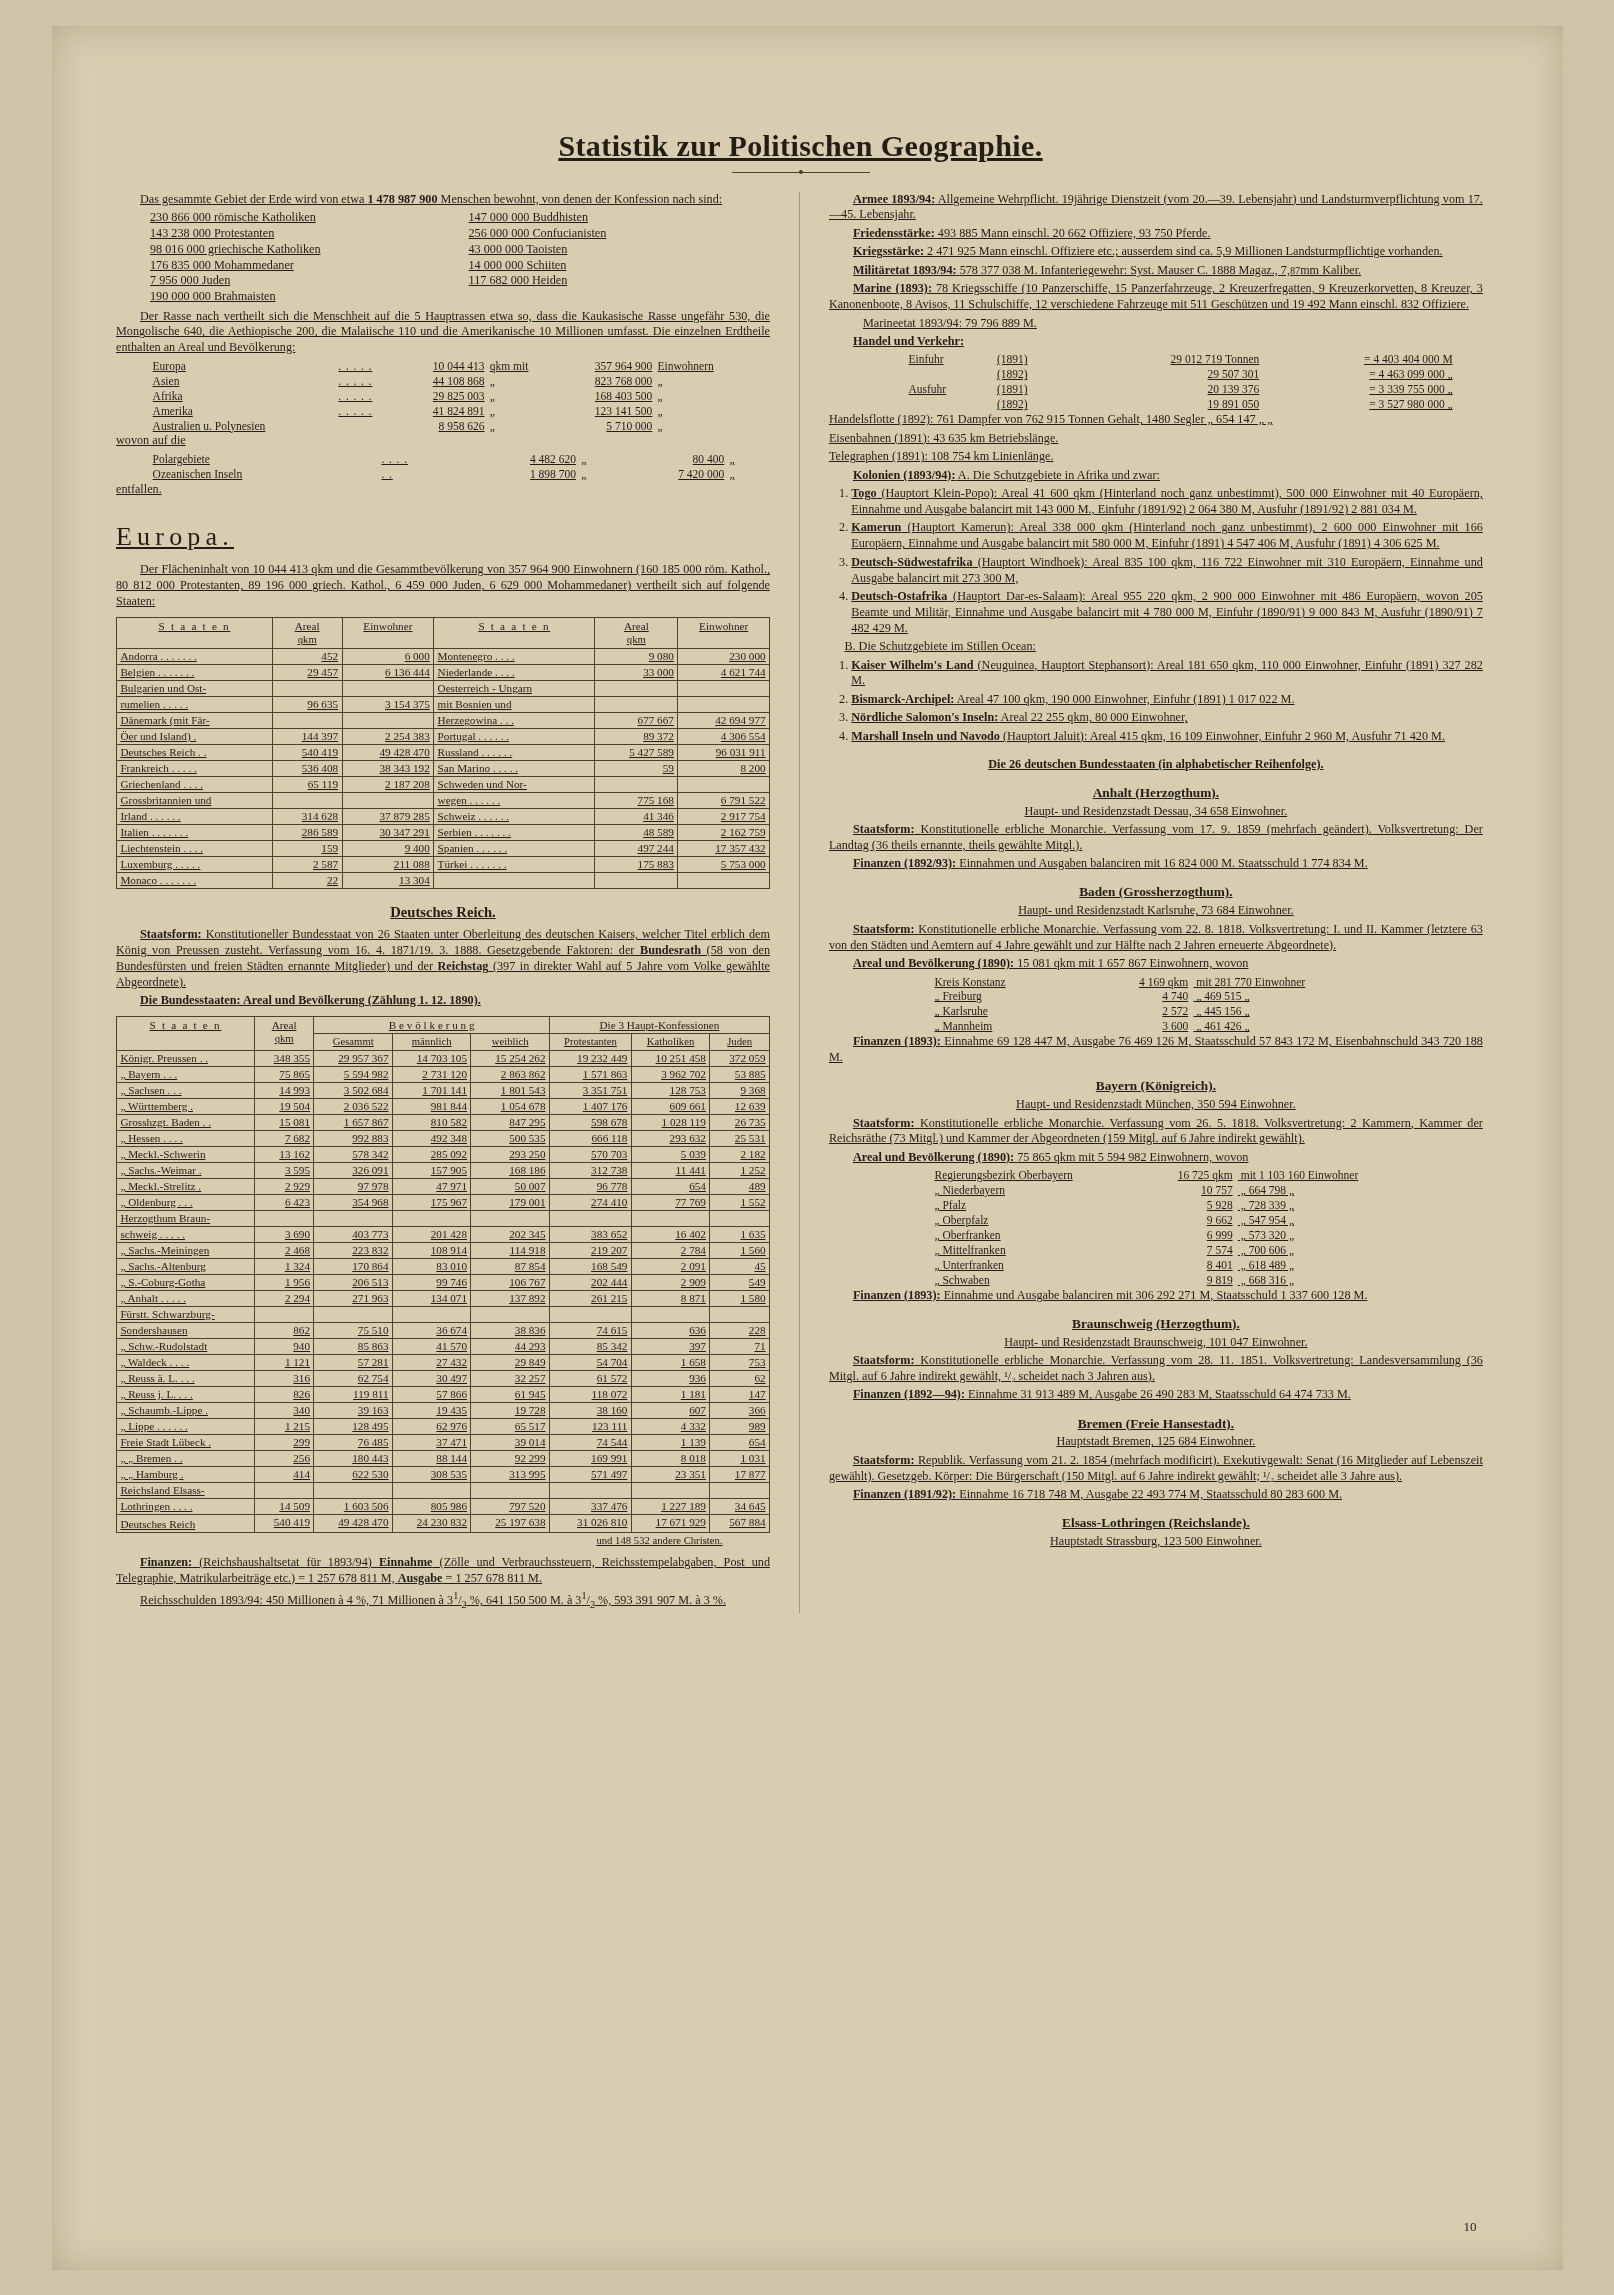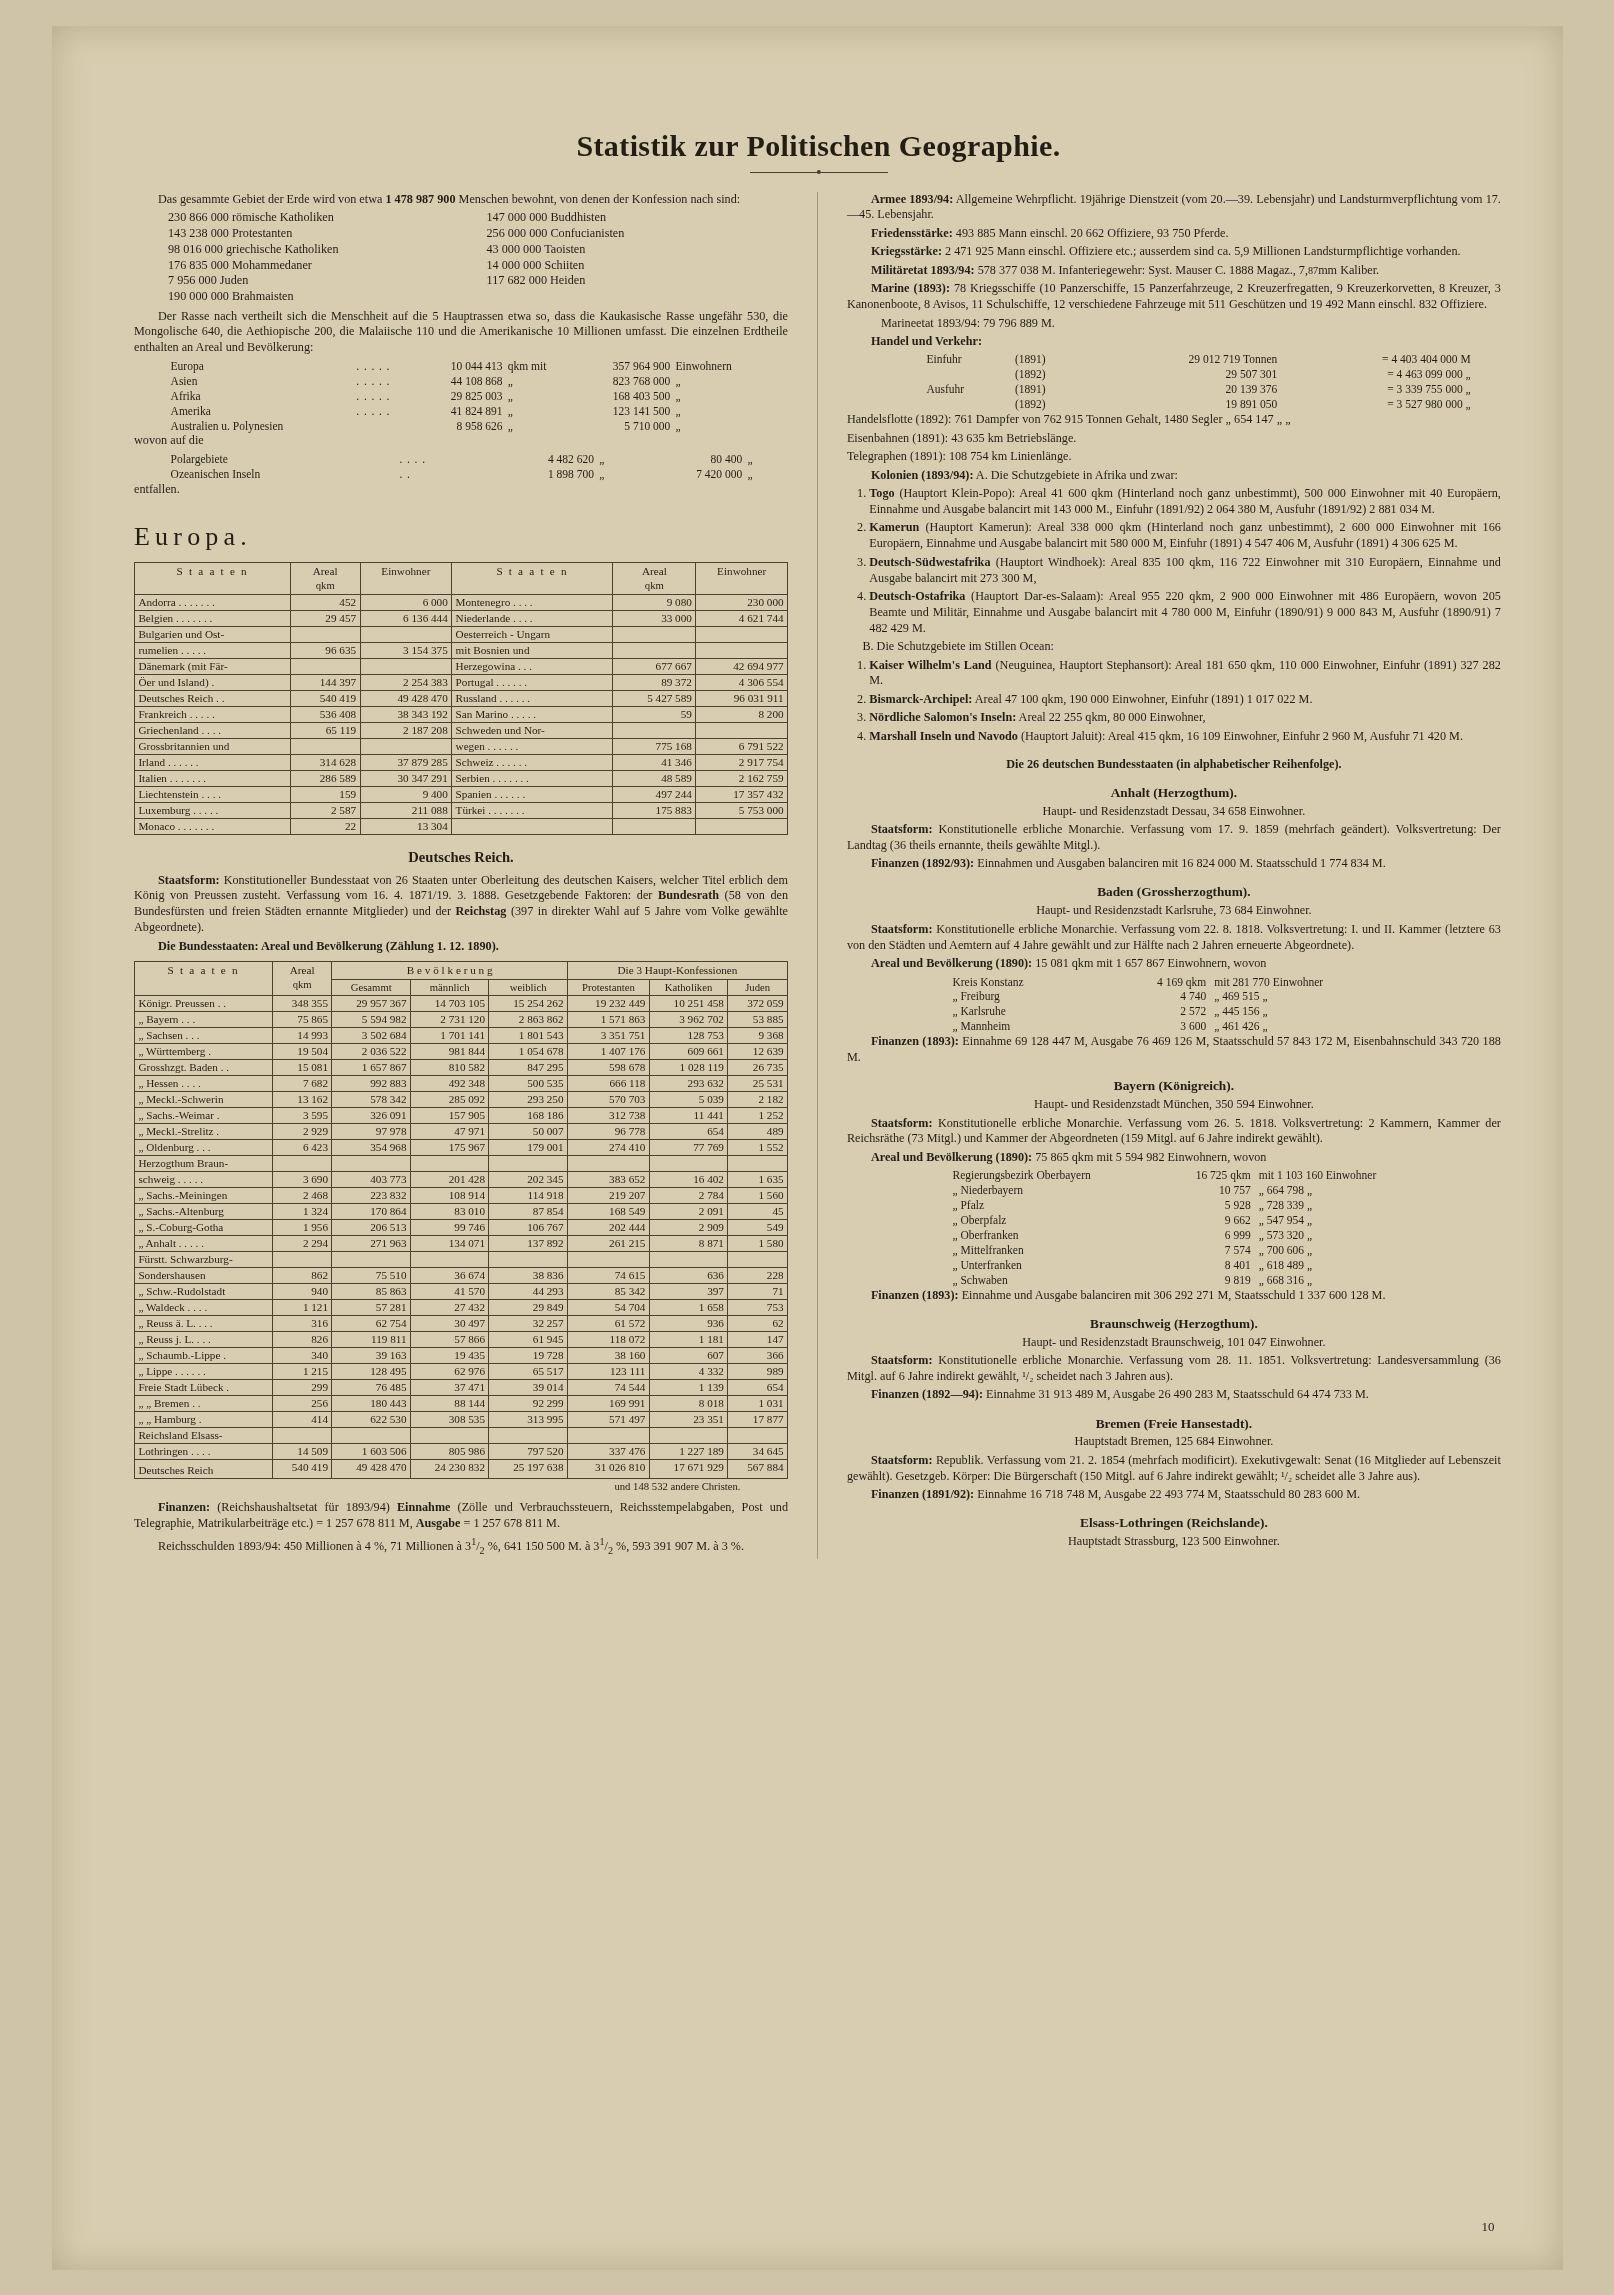--- a/index.html
+++ b/index.html
@@ -13,23 +13,24 @@
   }
   .page{
     position:absolute;
     left:52px;top:26px;
     width:1511px;height:2244px;
     background:#d8cdb0;
     box-shadow:0 0 34px rgba(120,105,75,.35) inset;
   }
   .paper{
     position:absolute;
-    left:82px;top:103px;
+    left:64px;top:103px;
     width:1369px;
     height:2066px;
+    text-decoration:underline;
   }
   h1.title{
     text-align:center;
     font-size:30px;
     font-weight:700;
     letter-spacing:0.4px;
     margin:0 0 5.2px 0;
     font-family:"Liberation Serif", serif;
   }
   .rule{
@@ -197,20 +198,21 @@
             <td class="num">1 898 700</td>
             <td>„</td>
             <td class="num">7 420 000</td>
             <td>„</td>
           </tr>
         </tbody>
           </table>
         <p>entfallen.</p>
 
         <h2 class="sect">Europa.</h2>
+        <p class="ind">Der Flächeninhalt von 10 044 413 qkm und die Gesammtbevölkerung von 357 964 900 Einwohnern (160 185 000 röm. Kathol., 80 812 000 Protestanten, 89 196 000 griech. Kathol., 6 459 000 Juden, 6 629 000 Mohammedaner) vertheilt sich auf folgende Staaten:</p>
 
         <table class="tbl" style="margin-top:6.9px;">
           <thead>
             <tr>
               <th class="statehdr">S t a a t e n</th>
               <th>
                 <div>Areal</div>
                 <div class="small">qkm</div>
               </th>
               <th>Einwohner</th>

